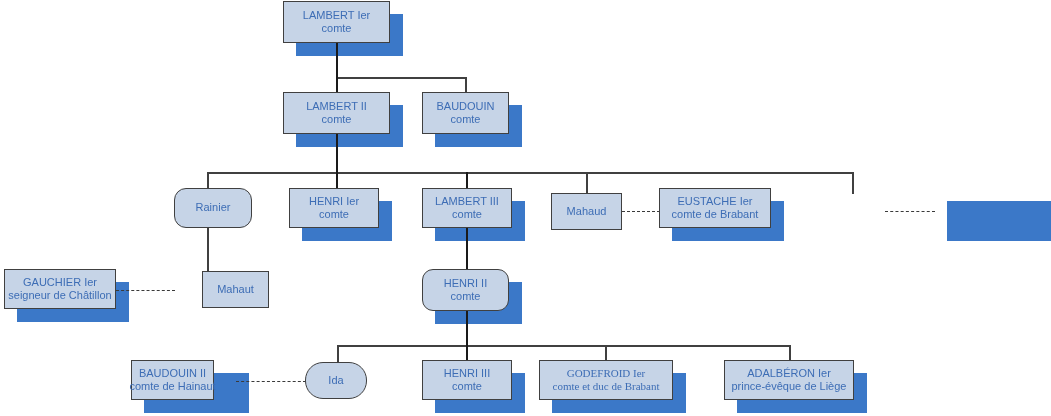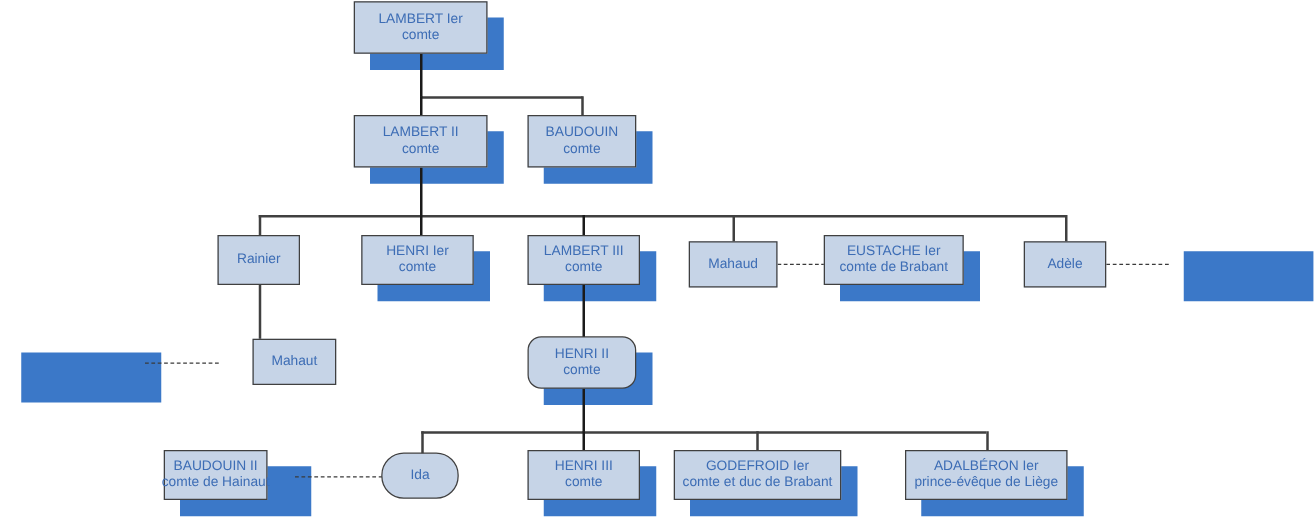--- a/index.html
+++ b/index.html
@@ -111,21 +111,21 @@
   <div class="node" style="left:283px;top:92px;width:107px;height:42px;">
     <span class="l1">LAMBERT II</span>
     <span class="l2">comte</span>
   </div>
 
   <div class="node" style="left:422px;top:92px;width:87px;height:42px;">
     <span class="l1">BAUDOUIN</span>
     <span class="l2">comte</span>
   </div>
 
-  <div class="node" style="left:174px;top:188px;width:66px;height:40px;">
+  <div class="node" style="left:174px;top:188px;width:78px;height:40px;border-radius:12px;">
     <span class="l1">Rainier</span>
   </div>
 
   <div class="node" style="left:289px;top:188px;width:90px;height:40px;">
     <span class="l1">HENRI Ier</span>
     <span class="l2">comte</span>
   </div>
 
   <div class="node" style="left:422px;top:188px;width:90px;height:40px;justify-content:center;">
     <span class="l1">LAMBERT III</span>
@@ -134,25 +134,26 @@
 
   <div class="node" style="left:551px;top:193px;width:71px;height:37px;">
     <span class="l1">Mahaud</span>
   </div>
 
   <div class="node" style="left:659px;top:188px;width:112px;height:40px;">
     <span class="l1">EUSTACHE Ier</span>
     <span class="l2">comte de Brabant</span>
   </div>
 
-  <div class="node" style="left:819px;top:193px;width:66px;height:37px;">
-    <span class="l1">Adèle</span>
-  </div>
 
 
+  <div class="node" style="left:4px;top:269px;width:112px;height:40px;">
+    <span class="l1">GAUCHIER Ier</span>
+    <span class="l2">seigneur de Châtillon</span>
+  </div>
 
   <div class="node" style="left:174px;top:271px;width:67px;height:37px;margin-left:28px;">
     <span class="l1">Mahaut</span>
   </div>
 
   <div class="node" style="left:422px;top:269px;width:87px;height:42px;border-radius:11px;">
     <span class="l1">HENRI II</span>
     <span class="l2">comte</span>
   </div>
 
@@ -163,21 +164,21 @@
 
   <div class="node" style="left:305px;top:362px;width:62px;height:37px;border-radius:18px;">
     <span class="l1">Ida</span>
   </div>
 
   <div class="node" style="left:422px;top:360px;width:90px;height:40px;">
     <span class="l1">HENRI III</span>
     <span class="l2">comte</span>
   </div>
 
-  <div class="node" style="left:539px;top:360px;width:134px;height:40px;">
+  <div class="node" style="left:539px;top:360px;width:134px;height:40px;font-family:Liberation Serif, serif;">
     <span class="l1">GODEFROID Ier</span>
     <span class="l2">comte et duc de Brabant</span>
   </div>
 
   <div class="node" style="left:724px;top:360px;width:130px;height:40px;">
     <span class="l1">ADALBÉRON Ier</span>
     <span class="l2">prince-évêque de Liège</span>
   </div>
 
 </div>

